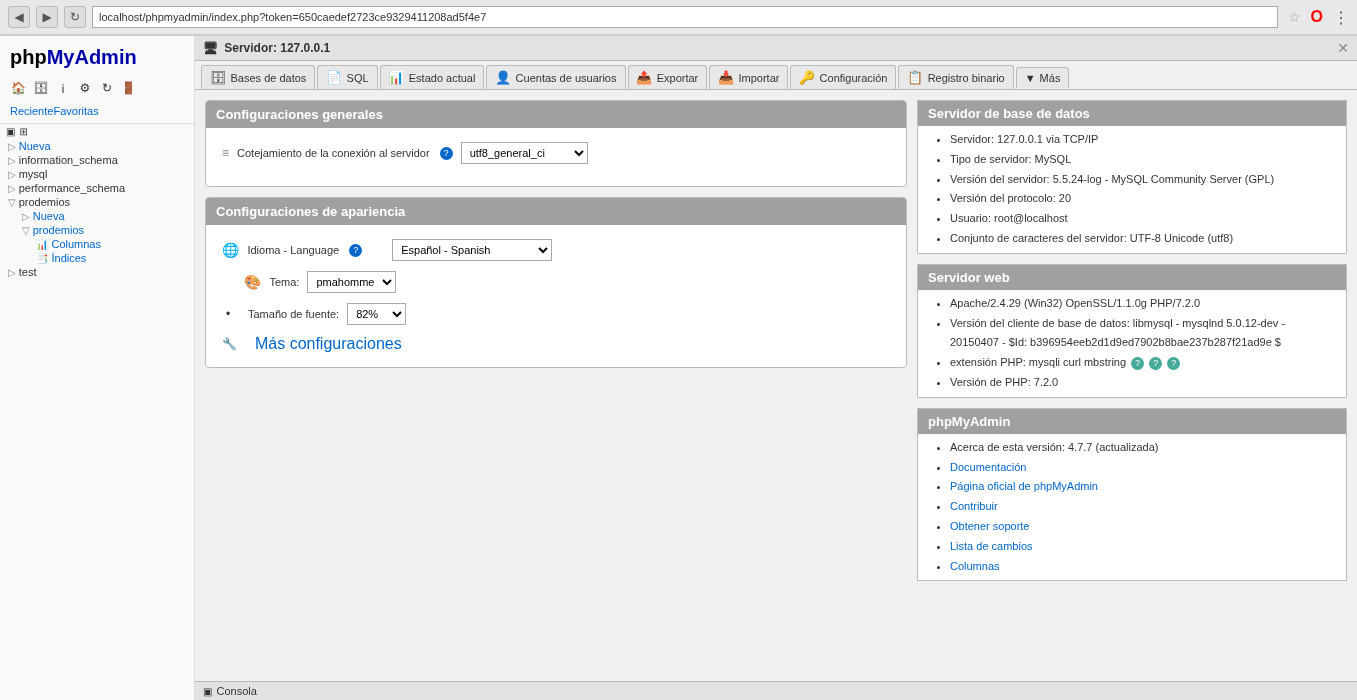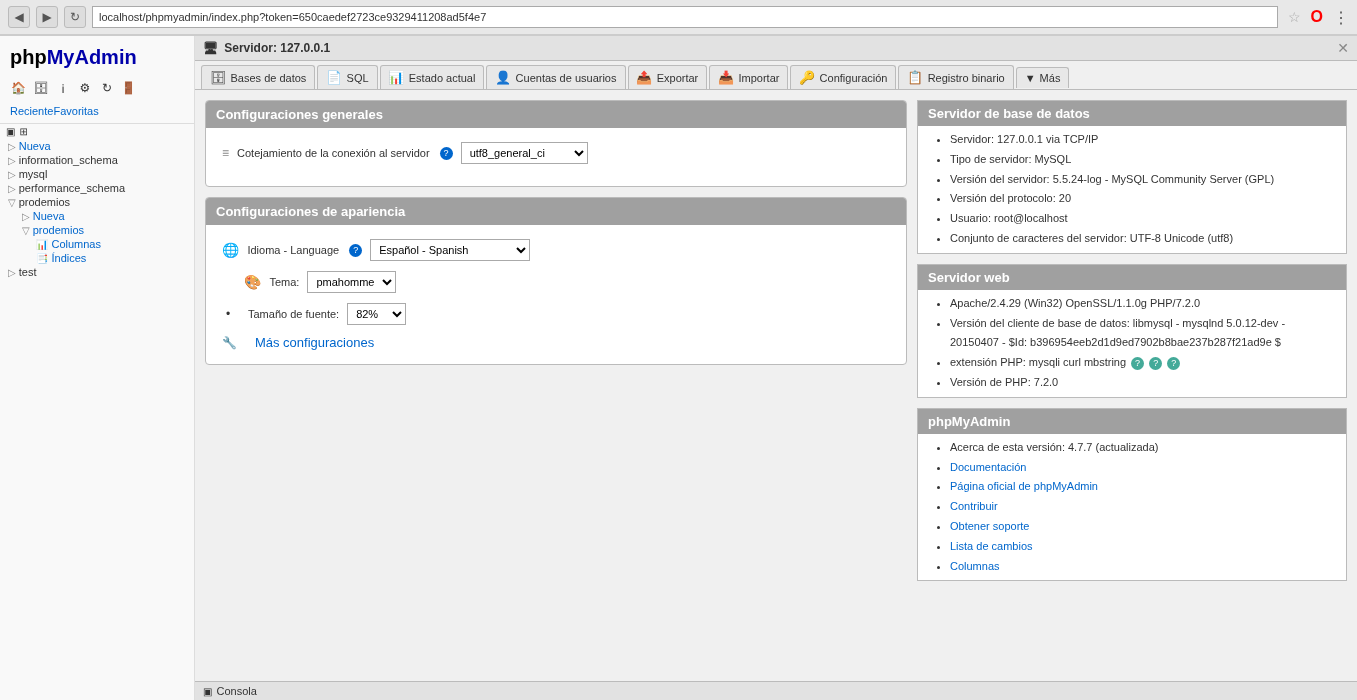--- a/index.html
+++ b/index.html
@@ -96,21 +96,21 @@
     .form-label { font-size: 11px; color: #333; }
     .form-select {
       border: 1px solid #aaa; padding: 2px 4px; font-size: 11px;
       background: white; cursor: pointer; height: 22px;
     }
 
     .appearance-row { display: flex; align-items: center; gap: 8px; margin-bottom: 10px; }
     .appearance-icon { font-size: 14px; }
 
     .more-config { display: flex; align-items: center; gap: 6px; margin-top: 6px; cursor: pointer; }
-    .more-config-text { color: #06c; font-size: 13px; padding-left: 12px; }
+    .more-config-text { color: #06c; font-size: 16px; padding-left: 12px; }
 
     
     .right-panels { width: 430px; min-width: 430px; display: flex; flex-direction: column; gap: 10px; }
 
     .info-panel {
       background: white; border: 1px solid #bbb; border-radius: 0; overflow: hidden;
     }
     .info-panel-header {
       background: #a0a0a0; color: white; padding: 5px 10px; font-size: 13px; font-weight: bold;
     }
@@ -306,21 +306,21 @@
         <div class="panel">
           <div class="panel-header">
             <span>Configuraciones de apariencia</span>
           </div>
           <div class="panel-body">
 
             <div class="appearance-row">
               <span class="appearance-icon">🌐</span>
               <span class="form-label">Idioma - Language</span>
               <span class="q-icon">?</span>
-              <select class="form-select" style="width:160px;">
+              <select class="form-select" style="width:160px;margin-left:22px;">
                 <option>Español - Spanish</option>
                 <option>English</option>
                 <option>Français</option>
                 <option>Deutsch</option>
               </select>
             </div>
 
             <div class="appearance-row" style="margin-left:22px;">
               <span class="appearance-icon">🎨</span>
               <span class="form-label">Tema:</span>

